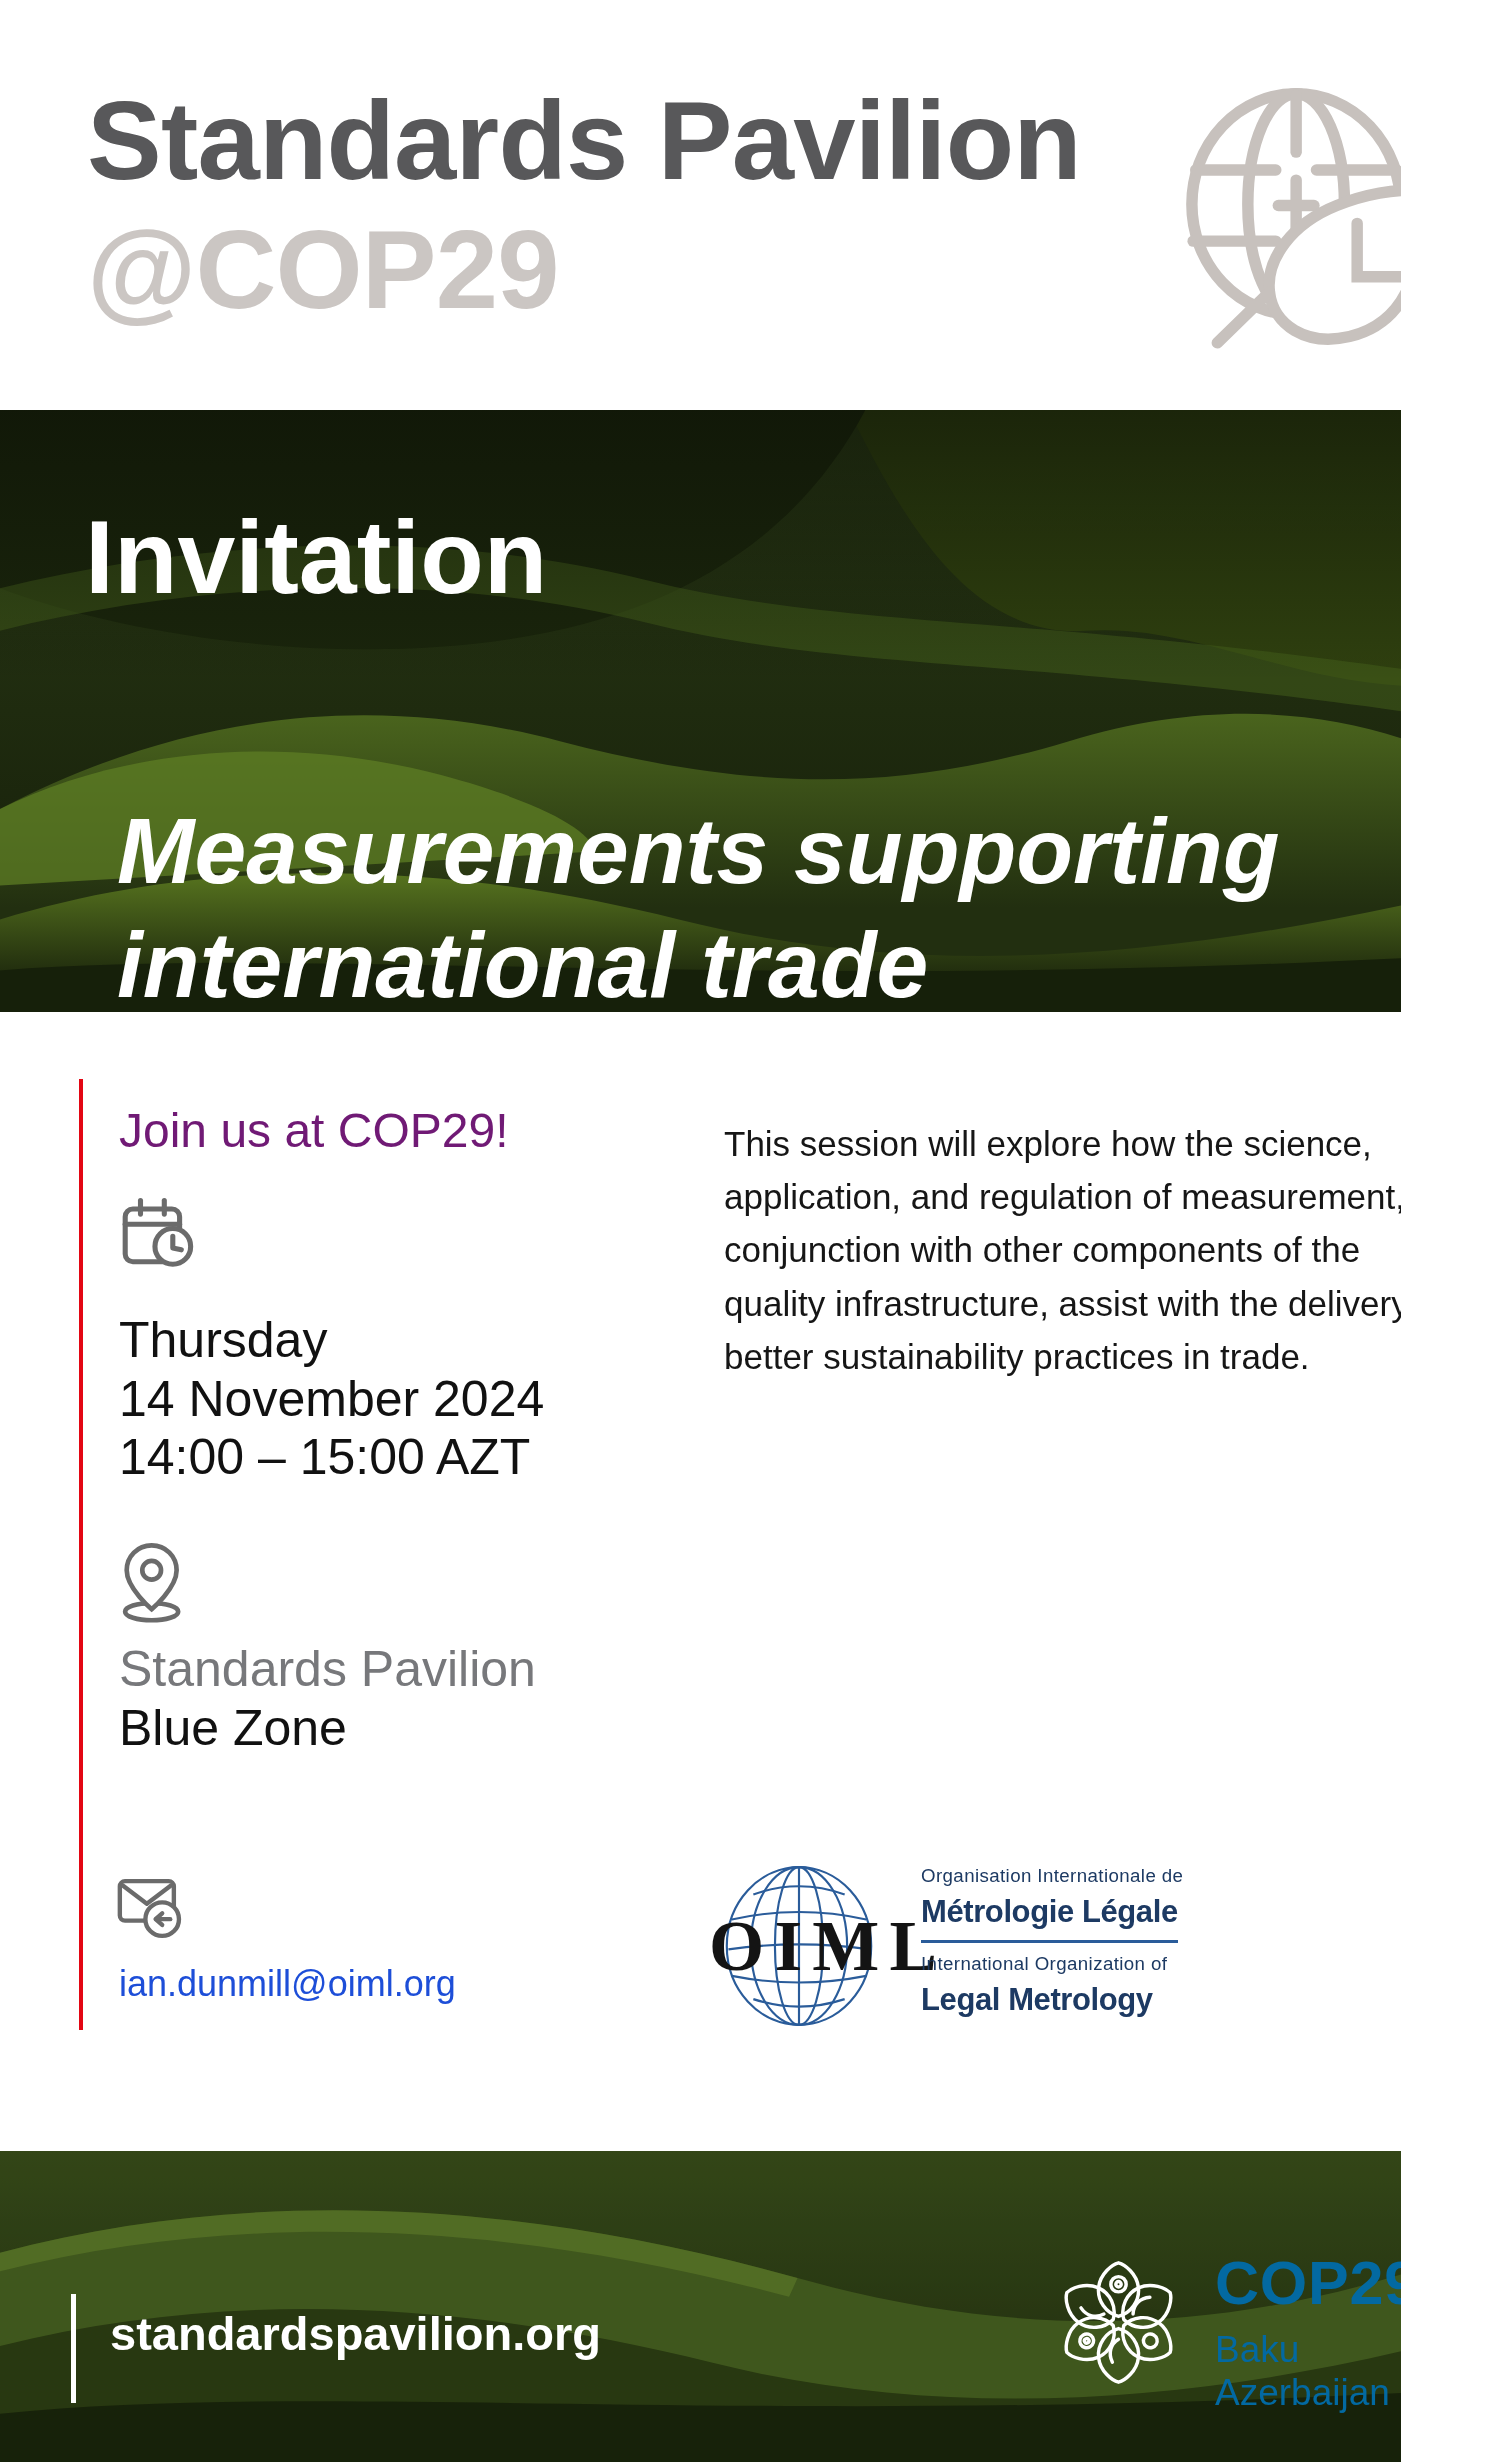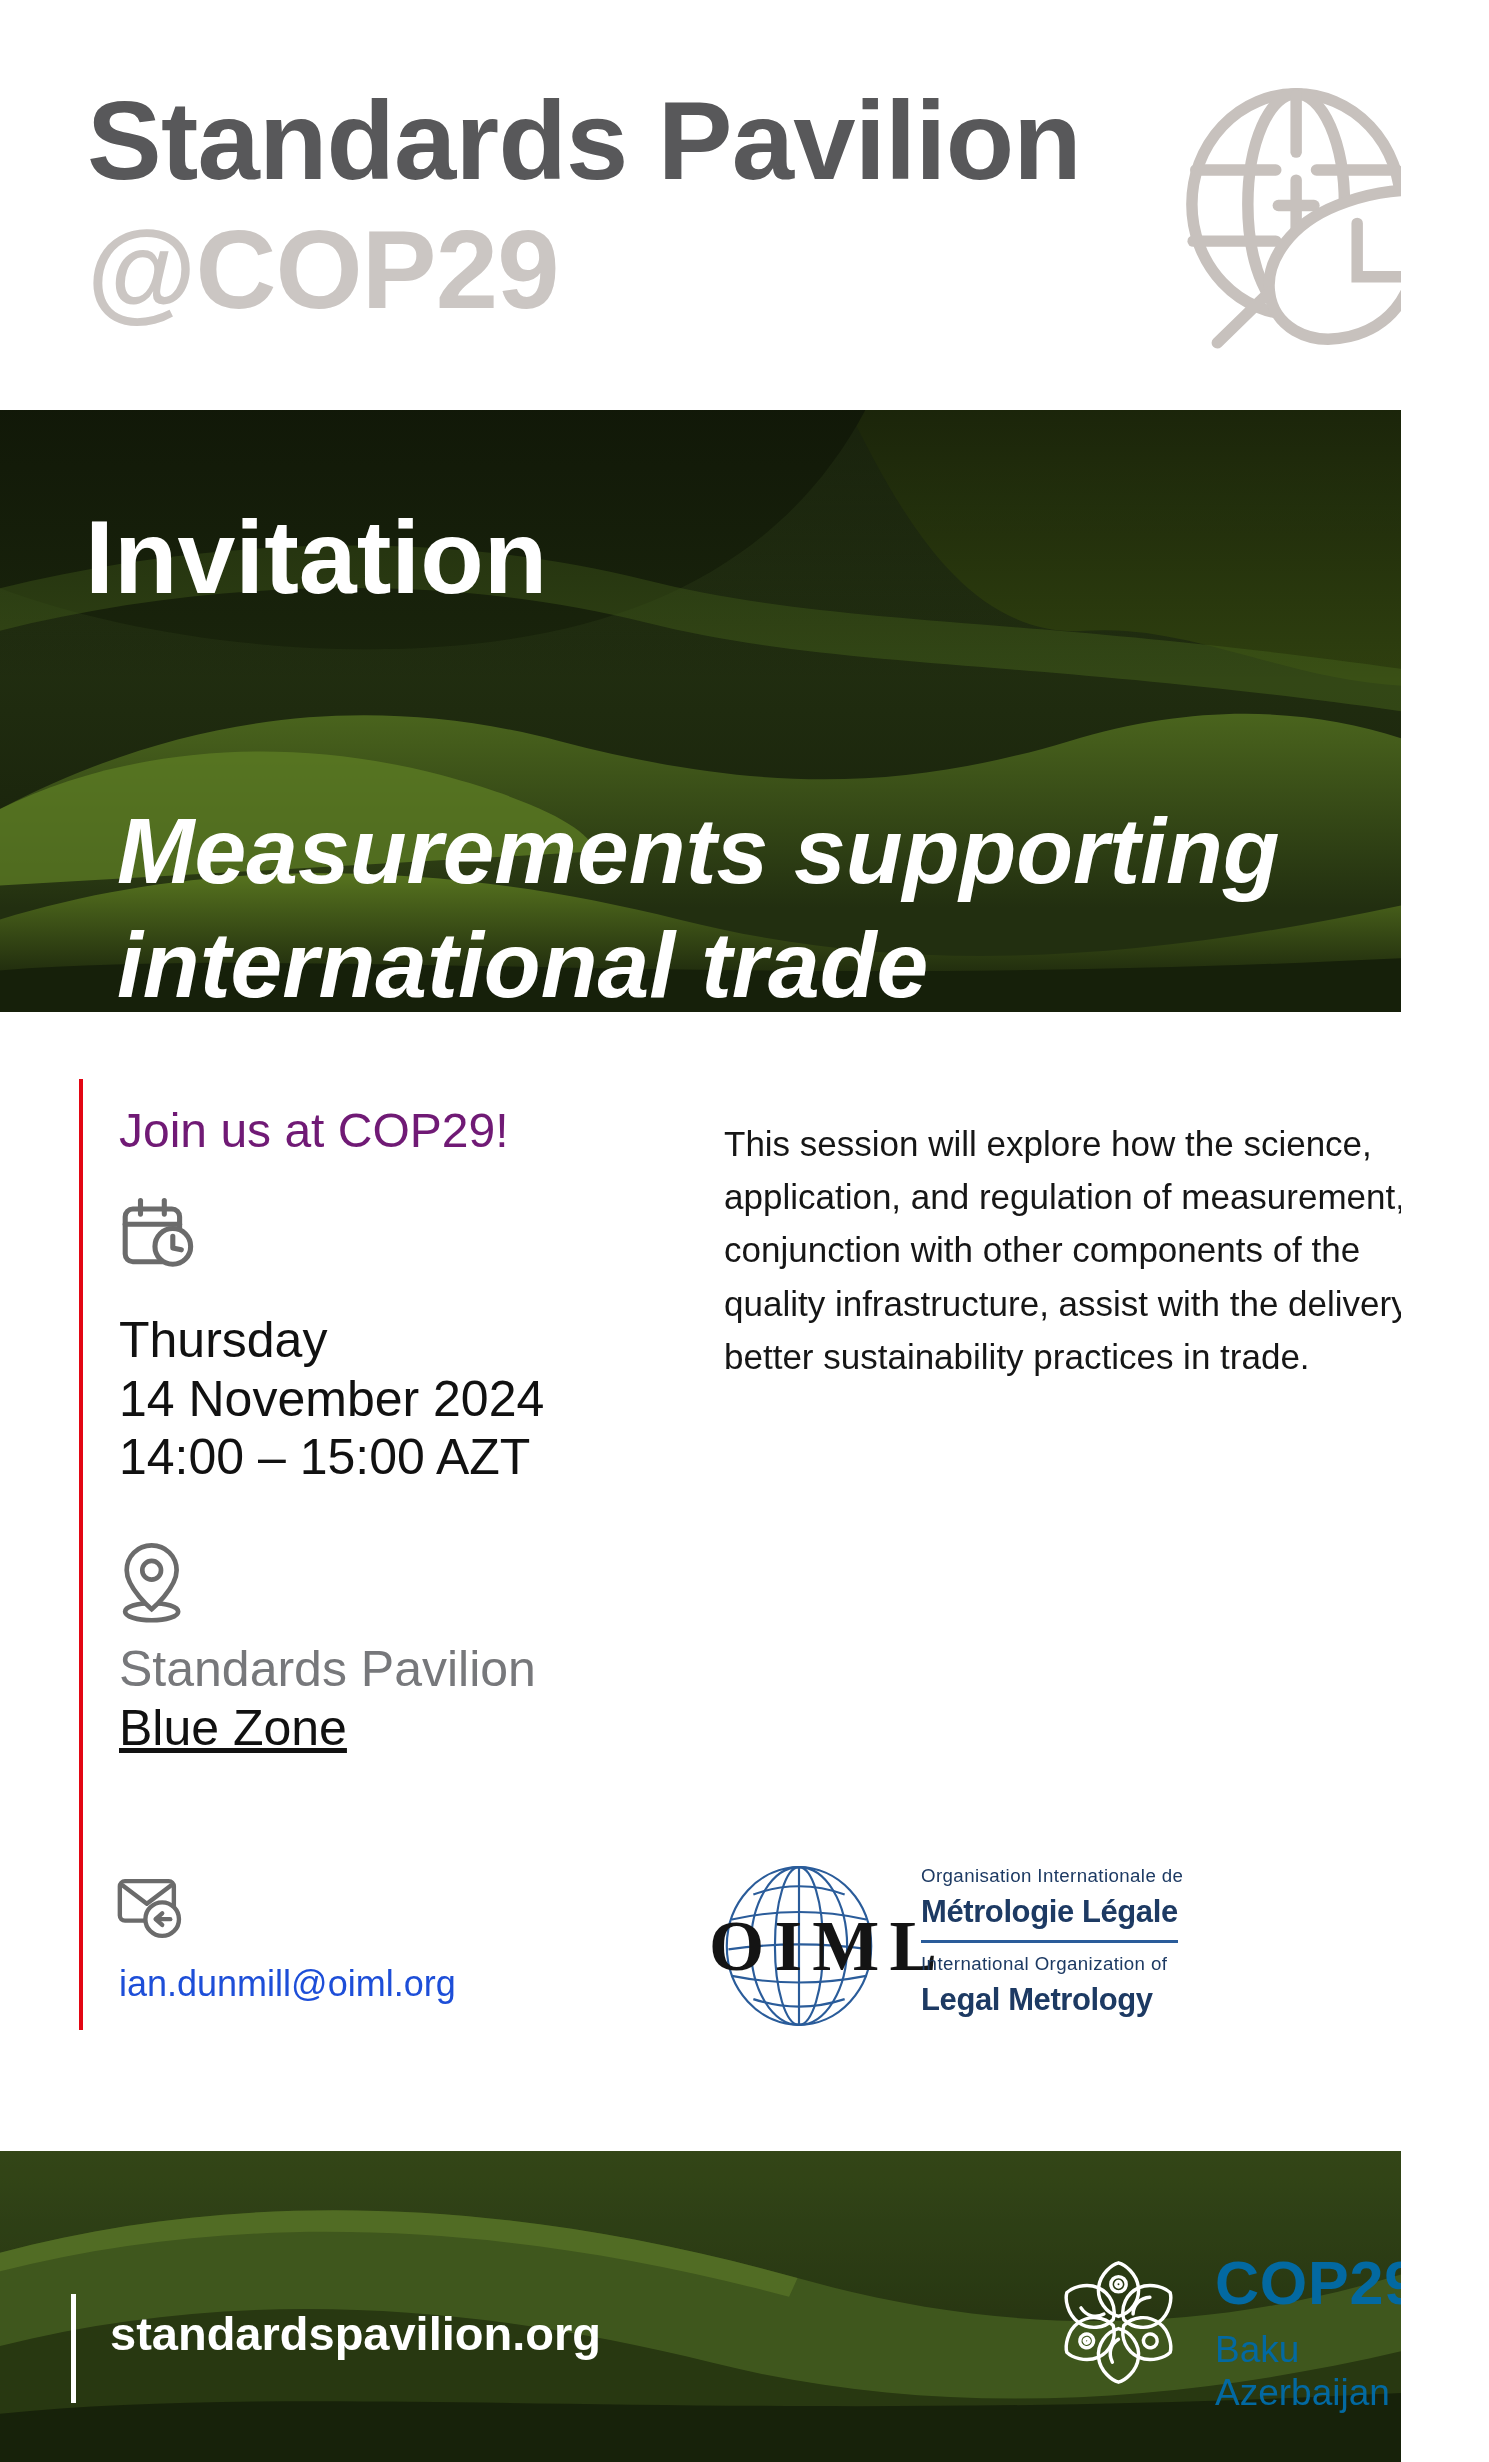--- a/index.html
+++ b/index.html
@@ -24,21 +24,21 @@
   
   .redline{position:absolute;left:79px;top:1079px;width:4.2px;height:951px;}
   .join{position:absolute;left:119px;top:1105px;font-size:48px;color:#701a75;line-height:1.1;white-space:nowrap;}
   .ic{position:absolute;}
   .ic-cal{left:115px;top:1192px;width:85px;height:85px;}
   .ic-pin{left:115px;top:1537px;width:78px;height:90px;}
   .ic-mail{left:114px;top:1867px;width:73px;height:78px;}
   .dates{position:absolute;left:119px;top:1311px;font-size:50px;color:#111111;line-height:1.17;white-space:nowrap;}
   .venue{position:absolute;left:119px;top:1640px;font-size:50px;line-height:1.17;white-space:nowrap;}
   .venue .v1{color:#77787b;}
-  .venue .v2{color:#111111;text-decoration:underline;}
+  .venue .v2{color:#111111;}
   .email{position:absolute;left:119px;top:1964px;font-size:36px;color:#1d4ed8;line-height:1.1;
          text-decoration:none;white-space:nowrap;}
   .desc{position:absolute;left:724px;top:1117px;width:738px;font-size:35px;line-height:1.52;
         color:#161616;margin:0;}
 
   
   .oiml-globe{position:absolute;left:715px;top:1863px;width:168px;height:166px;}
   .oiml-word{position:absolute;left:709px;top:1911px;font-family:"Liberation Serif", serif;
              font-weight:700;font-size:71px;letter-spacing:10.2px;color:#141414;line-height:1;white-space:nowrap;}
   .oiml-text{position:absolute;left:921px;top:1865px;width:280px;color:#1d3a63;}

